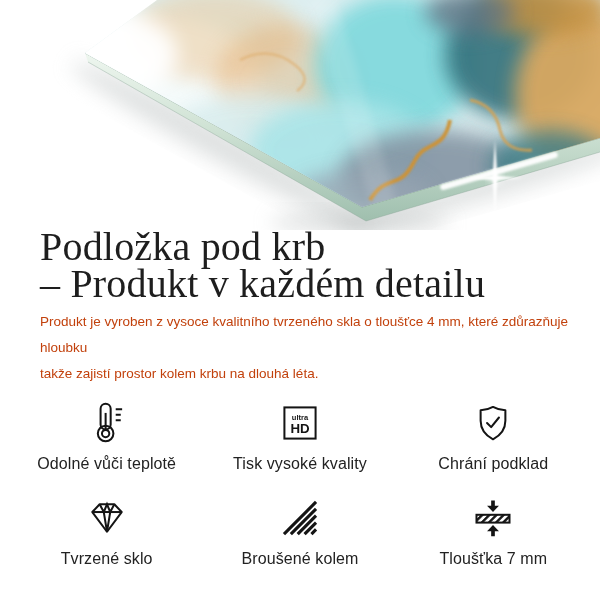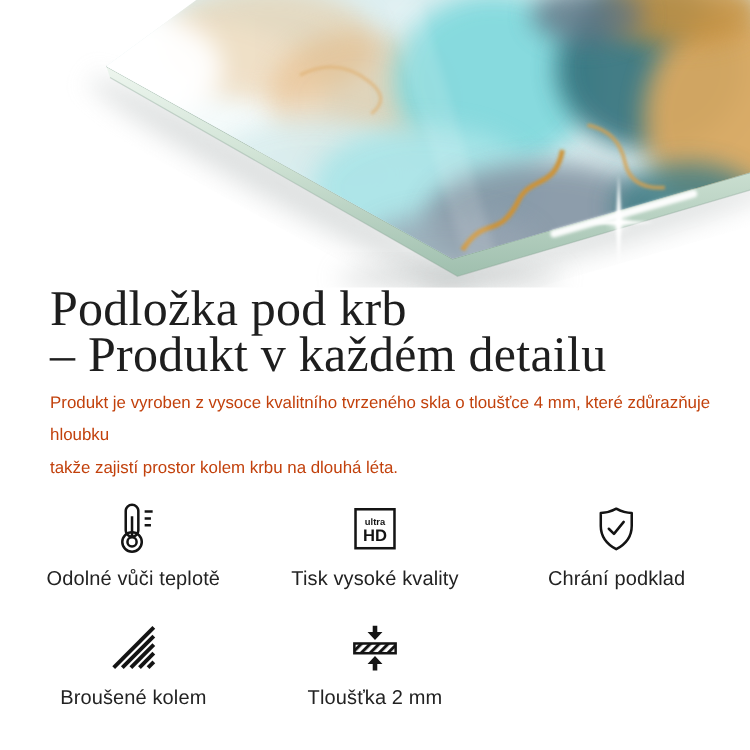--- a/index.html
+++ b/index.html
@@ -134,20 +134,31 @@
   <div class="feature">
     <div class="icon-box">
       <svg width="44" height="44" viewBox="0 0 48 48">
         <path class="ico" stroke-linejoin="round" d="M24 6.5 C28.5 9 33.5 10.2 37.5 10.2 L37.5 21.5 C37.5 30.5 32 37.5 24 41.8 C16 37.5 10.5 30.5 10.5 21.5 L10.5 10.2 C14.5 10.2 19.5 9 24 6.5 Z"></path>
         <path class="ico" stroke-width="2.5" stroke-linecap="round" stroke-linejoin="round" d="M17.5 24 L22 28.5 L30.5 18"></path>
       </svg>
     </div>
     <div class="feature-label">Chrání podklad</div>
   </div>
 
+  <div class="feature">
+    <div class="icon-box">
+      <svg width="44" height="44" viewBox="0 0 48 48">
+        <path class="ico" stroke-linejoin="round" d="M16 9 H32 L40 17.5 L24 39 L8 17.5 Z"></path>
+        <path class="ico" d="M8 17.5 H40"></path>
+        <path class="ico" d="M16 9 L20.5 17.5 L24 9 L27.5 17.5 L32 9"></path>
+        <path class="ico" d="M20.5 17.5 L24 39 L27.5 17.5"></path>
+      </svg>
+    </div>
+    <div class="feature-label">Tvrzené sklo</div>
+  </div>
 
   <div class="feature">
     <div class="icon-box">
       <svg width="44" height="44" viewBox="0 0 48 48">
         <g stroke="#141414" stroke-width="3.4">
           <line x1="6.5" y1="41.5" x2="41.5" y2="6.5"></line>
           <line x1="14" y1="41.5" x2="41.5" y2="14"></line>
           <line x1="21.5" y1="41.5" x2="41.5" y2="21.5"></line>
           <line x1="29" y1="41.5" x2="41.5" y2="29"></line>
           <line x1="36.5" y1="41.5" x2="41.5" y2="36.5"></line>
@@ -164,16 +175,16 @@
           <pattern id="hatch6" patternUnits="userSpaceOnUse" width="5.5" height="5.5" patternTransform="rotate(45)">
             <rect width="5.5" height="5.5" fill="#ffffff"></rect>
             <rect width="2.6" height="5.5" fill="#141414"></rect>
           </pattern>
         </defs>
         <path class="ico-fill" d="M22 5 h4 v5.5 h4.5 L24 17.5 L17.5 10.5 H22 Z"></path>
         <rect x="6" y="20.5" width="36" height="8.5" fill="url(#hatch6)" stroke="#141414" stroke-width="2.2"></rect>
         <path class="ico-fill" d="M22 44 h4 v-5.5 h4.5 L24 31.5 L17.5 38.5 H22 Z"></path>
       </svg>
     </div>
-    <div class="feature-label">Tloušťka 2 mm</div>
+    <div class="feature-label">Tloušťka 7 mm</div>
   </div>
 
 </div>
 
 </body></html>

